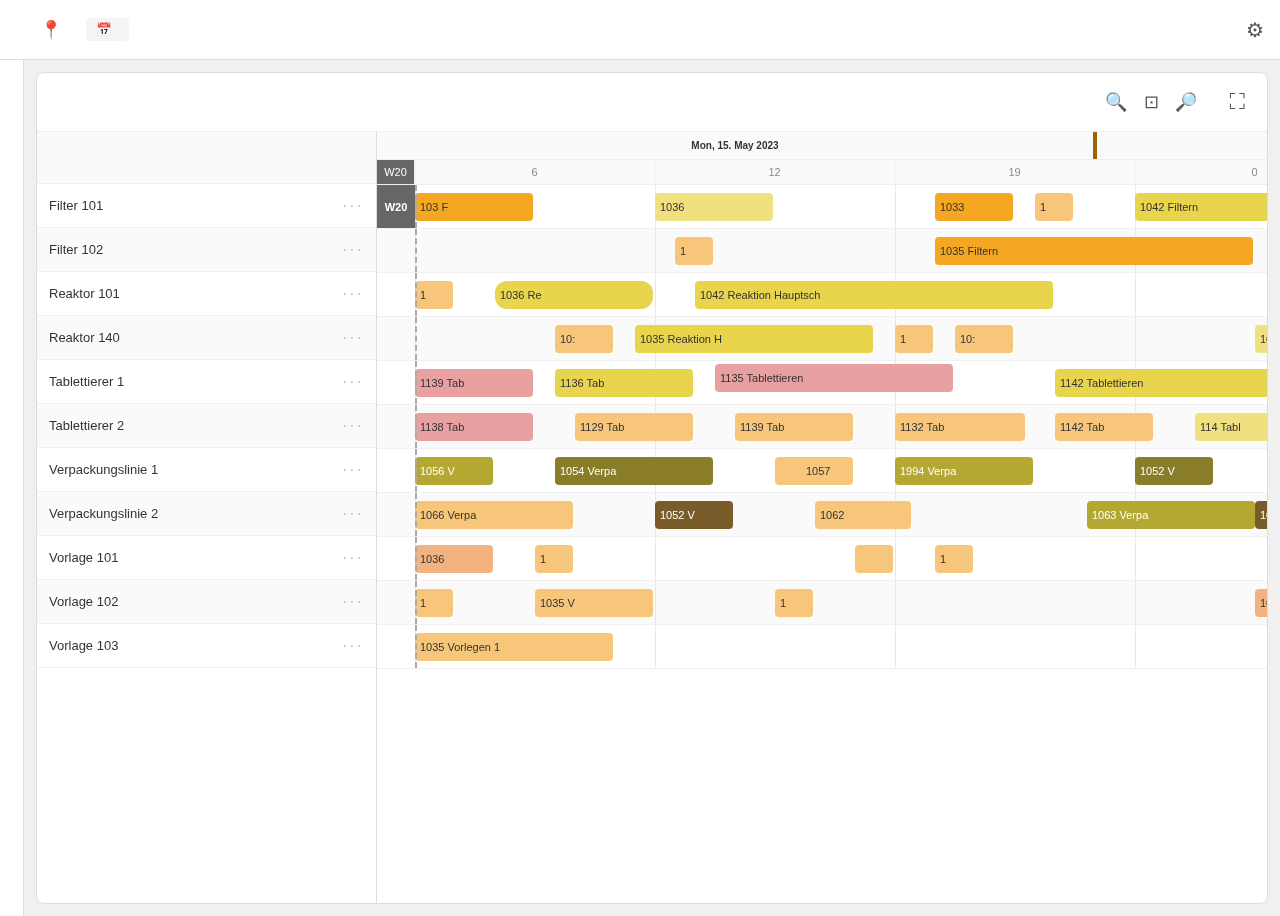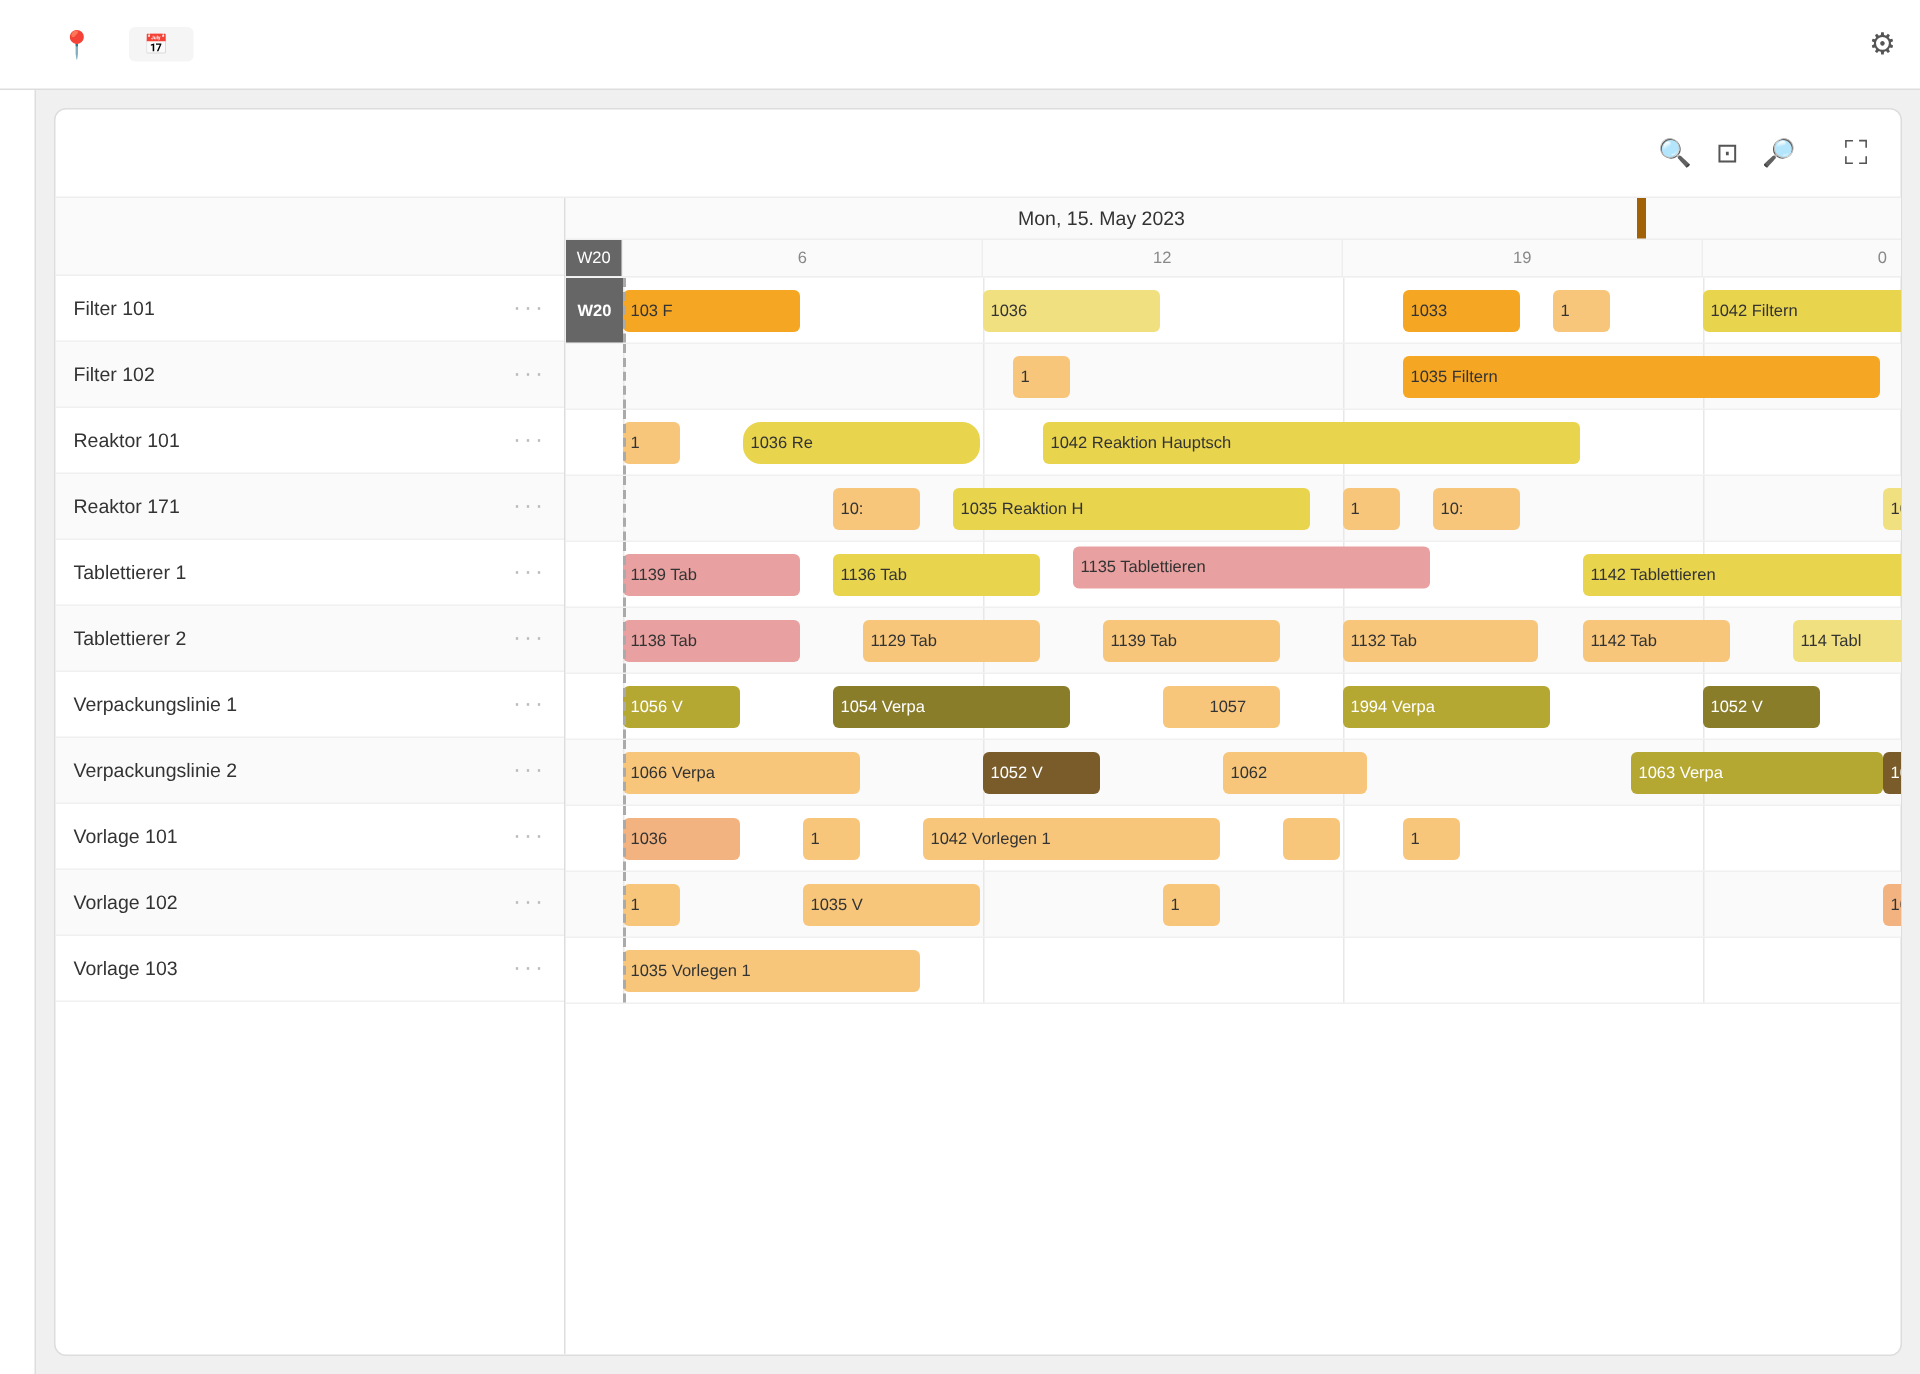--- a/index.html
+++ b/index.html
@@ -72,21 +72,21 @@
     .row-name { font-size: 13px; font-weight: 500; }
     .row-menu { color: #bbb; font-size: 16px; cursor: pointer; letter-spacing: 2px; }
 
     
     .gantt-right { flex: 1; overflow-x: auto; overflow-y: hidden; display: flex; flex-direction: column; }
 
     .gantt-header { display: flex; flex-direction: column; background: #fafafa; border-bottom: 1px solid #eee; }
     .gantt-days { display: flex; height: 28px; border-bottom: 1px solid #eee; }
     .gantt-day {
       display: flex; align-items: center; justify-content: center;
-      font-weight: 400; font-size: 13px; border-right: 6px solid #a16207;
+      font-weight: 700; font-size: 10px; border-right: 4px solid #a16207;
     }
     .gantt-hours { display: flex; height: 24px; }
     .gantt-hour {
       display: flex; align-items: center; justify-content: center;
       font-size: 11px; color: #888; border-right: 1px solid #eee; min-width: 40px;
     }
 
     .gantt-body { display: flex; flex-direction: column; flex: 1; overflow-y: auto; position: relative; }
     .gantt-row-right {
       display: flex; align-items: center; height: 44px;
@@ -172,21 +172,21 @@
   </div>
             <div class="gantt-row-left">
     <span class="row-name">Filter 102</span>
     <span class="row-menu">···</span>
   </div>
             <div class="gantt-row-left">
     <span class="row-name">Reaktor 101</span>
     <span class="row-menu">···</span>
   </div>
             <div class="gantt-row-left">
-    <span class="row-name">Reaktor 171</span>
+    <span class="row-name">Reaktor 140</span>
     <span class="row-menu">···</span>
   </div>
             <div class="gantt-row-left">
     <span class="row-name">Tablettierer 1</span>
     <span class="row-menu">···</span>
   </div>
             <div class="gantt-row-left">
     <span class="row-name">Tablettierer 2</span>
     <span class="row-menu">···</span>
   </div>
@@ -324,21 +324,20 @@
               <div class="task task-brown" style="left: 878px; width: 78px; top: 8px;">1047 Ve</div>
             </div>
             <div class="gantt-row-right" style="min-width: 2218px;">
               <div style="position: absolute; left: 38px; top: 0px; bottom: 0px; width: 1px; background: rgb(232, 232, 232); pointer-events: none;"></div>
               <div style="position: absolute; left: 278px; top: 0px; bottom: 0px; width: 1px; background: rgb(232, 232, 232); pointer-events: none;"></div>
               <div style="position: absolute; left: 518px; top: 0px; bottom: 0px; width: 1px; background: rgb(232, 232, 232); pointer-events: none;"></div>
               <div style="position: absolute; left: 758px; top: 0px; bottom: 0px; width: 1px; background: rgb(232, 232, 232); pointer-events: none;"></div>
               <div style="position: absolute; left: 38px; top: 0px; bottom: 0px; width: 2px; border-left: 2px dashed rgb(170, 170, 170); z-index: 5;"></div>
               <div class="task task-peach" style="left: 38px; width: 78px; top: 8px;">1036</div>
               <div class="task task-light-orange" style="left: 158px; width: 38px; top: 8px;">1</div>
-              <div class="task task-light-orange" style="left: 238px; width: 198px; top: 8px;">1042 Vorlegen 1</div>
               <div class="task task-light-orange" style="left: 478px; width: 38px; top: 8px;"></div>
               <div class="task task-light-orange" style="left: 558px; width: 38px; top: 8px;">1</div>
             </div>
             <div class="gantt-row-right" style="min-width: 2218px;">
               <div style="position: absolute; left: 38px; top: 0px; bottom: 0px; width: 1px; background: rgb(232, 232, 232); pointer-events: none;"></div>
               <div style="position: absolute; left: 278px; top: 0px; bottom: 0px; width: 1px; background: rgb(232, 232, 232); pointer-events: none;"></div>
               <div style="position: absolute; left: 518px; top: 0px; bottom: 0px; width: 1px; background: rgb(232, 232, 232); pointer-events: none;"></div>
               <div style="position: absolute; left: 758px; top: 0px; bottom: 0px; width: 1px; background: rgb(232, 232, 232); pointer-events: none;"></div>
               <div style="position: absolute; left: 38px; top: 0px; bottom: 0px; width: 2px; border-left: 2px dashed rgb(170, 170, 170); z-index: 5;"></div>
               <div class="task task-light-orange" style="left: 38px; width: 38px; top: 8px;">1</div>

